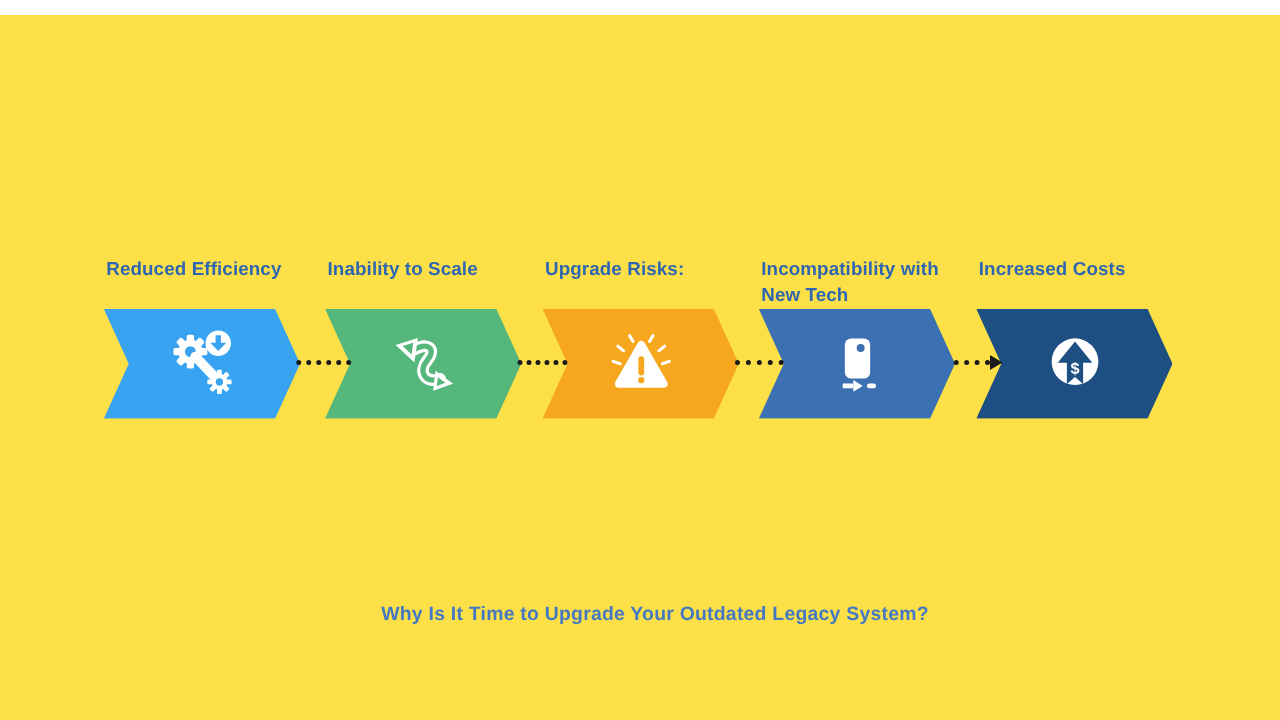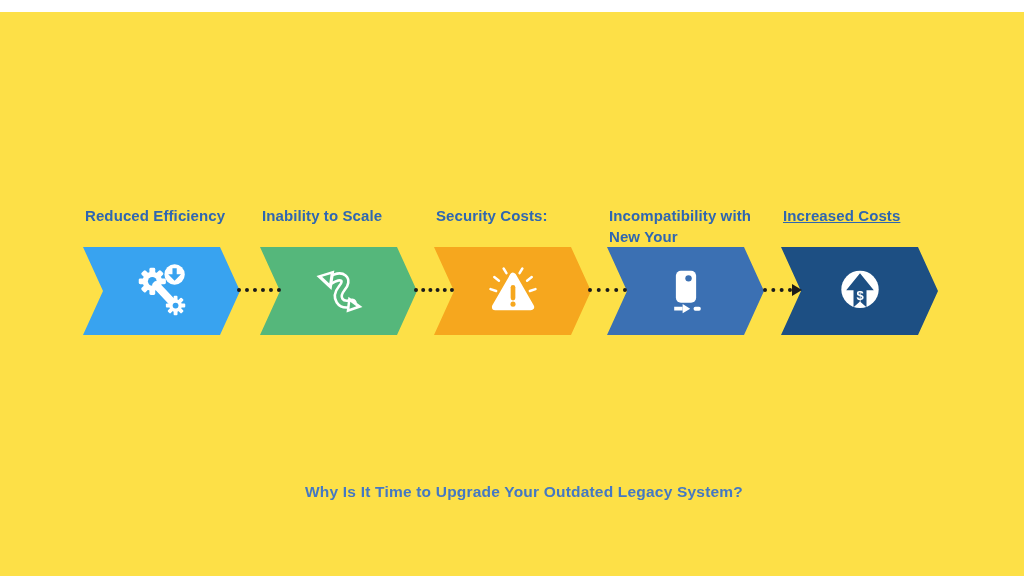--- a/index.html
+++ b/index.html
@@ -64,53 +64,53 @@
         <path d="M22 17 C36 8 43 16 35 25 C27 35 33 45 46 41" fill="none" stroke-width="4.5" stroke-linecap="round" stroke="#55b77b"></path>
         <polygon points="8,12 27,6 24,27" fill="#fff"></polygon>
         <polygon points="14,12.8 23,10 21.6,20" fill="#55b77b"></polygon>
         <polygon points="57,45 42,34 40,51" fill="#fff"></polygon>
         <polygon points="50.5,44.3 44,39.5 43.2,47" fill="#55b77b"></polygon>
       </svg>
     </div>
   </div>
 
   <div class="step s3">
-    <div class="step-label" style="color: rgb(47, 102, 177);">Security Costs:</div>
+    <div class="step-label" style="color: rgb(47, 102, 177);">Upgrade Risks:</div>
     <div class="arrow" style="background-color: rgb(246, 167, 30);">
       <svg width="60" height="60" viewBox="0 0 64 64">
         <path d="M32 16 L51 49 L13 49 Z" fill="#fff" stroke="#fff" stroke-width="7" stroke-linejoin="round"></path>
         <line x1="32" y1="28" x2="32" y2="39.5" stroke-width="5" stroke-linecap="round" stroke="#f6a71e"></line>
         <circle cx="32" cy="46" r="2.7" fill="#f6a71e"></circle>
         <g stroke="#fff" stroke-width="2.6" stroke-linecap="round">
           <line x1="8" y1="30" x2="14" y2="32"></line>
           <line x1="12" y1="17" x2="17" y2="21"></line>
           <line x1="22" y1="8" x2="25" y2="13"></line>
           <line x1="56" y1="30" x2="50" y2="32"></line>
           <line x1="52" y1="17" x2="47" y2="21"></line>
           <line x1="42" y1="8" x2="39" y2="13"></line>
         </g>
       </svg>
     </div>
   </div>
 
   <div class="step s4">
-    <div class="step-label" style="color: rgb(47, 102, 177);">Incompatibility with New Your</div>
+    <div class="step-label" style="color: rgb(47, 102, 177);">Incompatibility with New Tech</div>
     <div class="arrow" style="background-color: rgb(59, 112, 179);">
       <svg width="54" height="54" viewBox="0 0 64 64">
         <rect x="20" y="8" width="24" height="38" rx="6" fill="#fff"></rect>
         <circle cx="35" cy="17" r="3.8" fill="#3b70b3"></circle>
         <line x1="18" y1="53" x2="28" y2="53" stroke="#fff" stroke-width="4.5"></line>
         <polygon points="28,47.5 28,58.5 37,53" fill="#fff"></polygon>
         <rect x="41" y="50.8" width="8.5" height="4.5" rx="2" fill="#fff"></rect>
       </svg>
     </div>
   </div>
 
   <div class="step s5">
-    <div class="step-label" style="color: rgb(47, 102, 177); text-decoration: underline;">Increased Costs</div>
+    <div class="step-label" style="color: rgb(47, 102, 177);">Increased Costs</div>
     <div class="arrow" style="background-color: rgb(29, 79, 131);">
       <svg width="52" height="52" viewBox="0 0 64 64">
         <circle cx="32" cy="30" r="23" fill="#fff"></circle>
         <polygon points="32,10 15,31 24,31 24,52 32,45 40,52 40,31 49,31" fill="#1d4f83"></polygon>
         <text x="32" y="42.5" font-size="16" font-weight="bold" fill="#fff" text-anchor="middle" font-family="Liberation Sans, sans-serif">$</text>
       </svg>
     </div>
   </div>
 
   <div class="connector c1" style="border-color: rgb(27, 27, 27);"></div>

